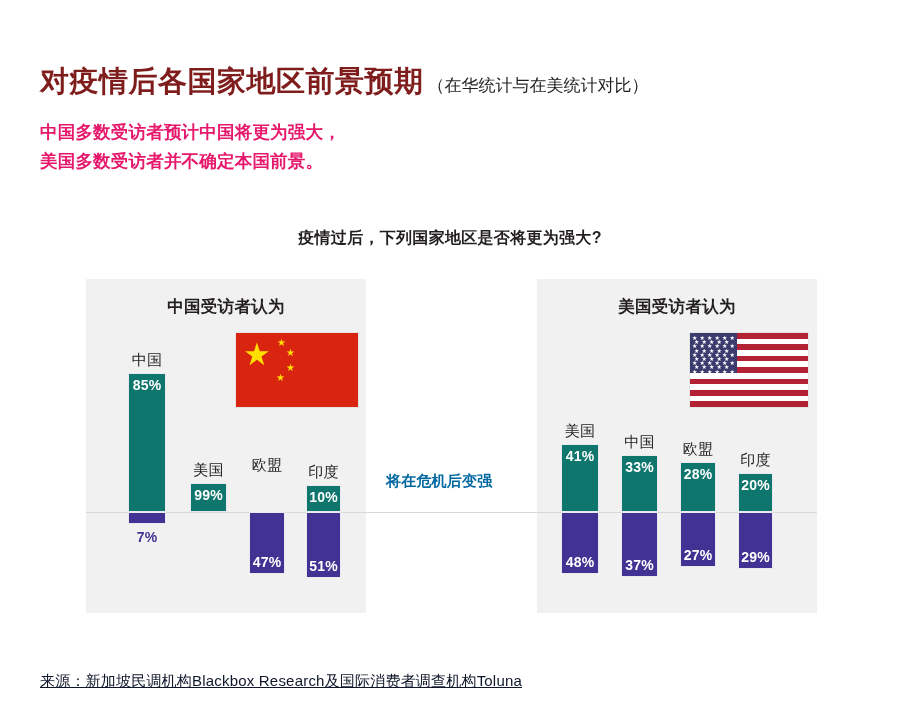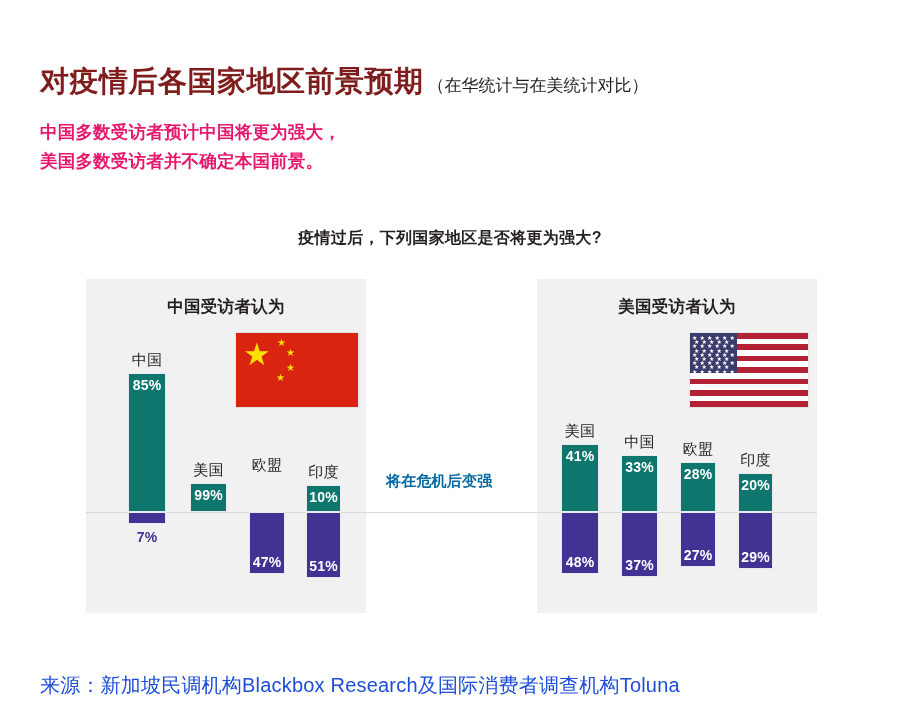--- a/index.html
+++ b/index.html
@@ -99,21 +99,21 @@
   #flag-us .stripe{position:absolute;left:0;width:100%;height:5.69px;background:#b22234;}
   #flag-us .canton{
     position:absolute;left:0;top:0;width:47.2px;height:39.8px;background:#3c3b6e;
     overflow:hidden;
   }
   #flag-us .srow{position:absolute;left:0;width:100%;color:#fff;font-size:6px;line-height:6px;letter-spacing:2.1px;padding-left:2px;box-sizing:border-box;}
 
   
   .source{
     position:absolute;left:40px;top:672px;
-    font-size:20px;color:#1d4ed8;white-space:nowrap;letter-spacing:.2px;
+    font-size:15px;color:#0f172a;white-space:nowrap;letter-spacing:.2px;text-decoration:underline;
   }
 </style>
 </head>
 <body>
 
 <div id="stage">
 
   <div class="hdr">
     <span class="hdr-main">对疫情后各国家地区前景预期</span><span class="hdr-sub">（在华统计与在美统计对比）</span>
   </div>

